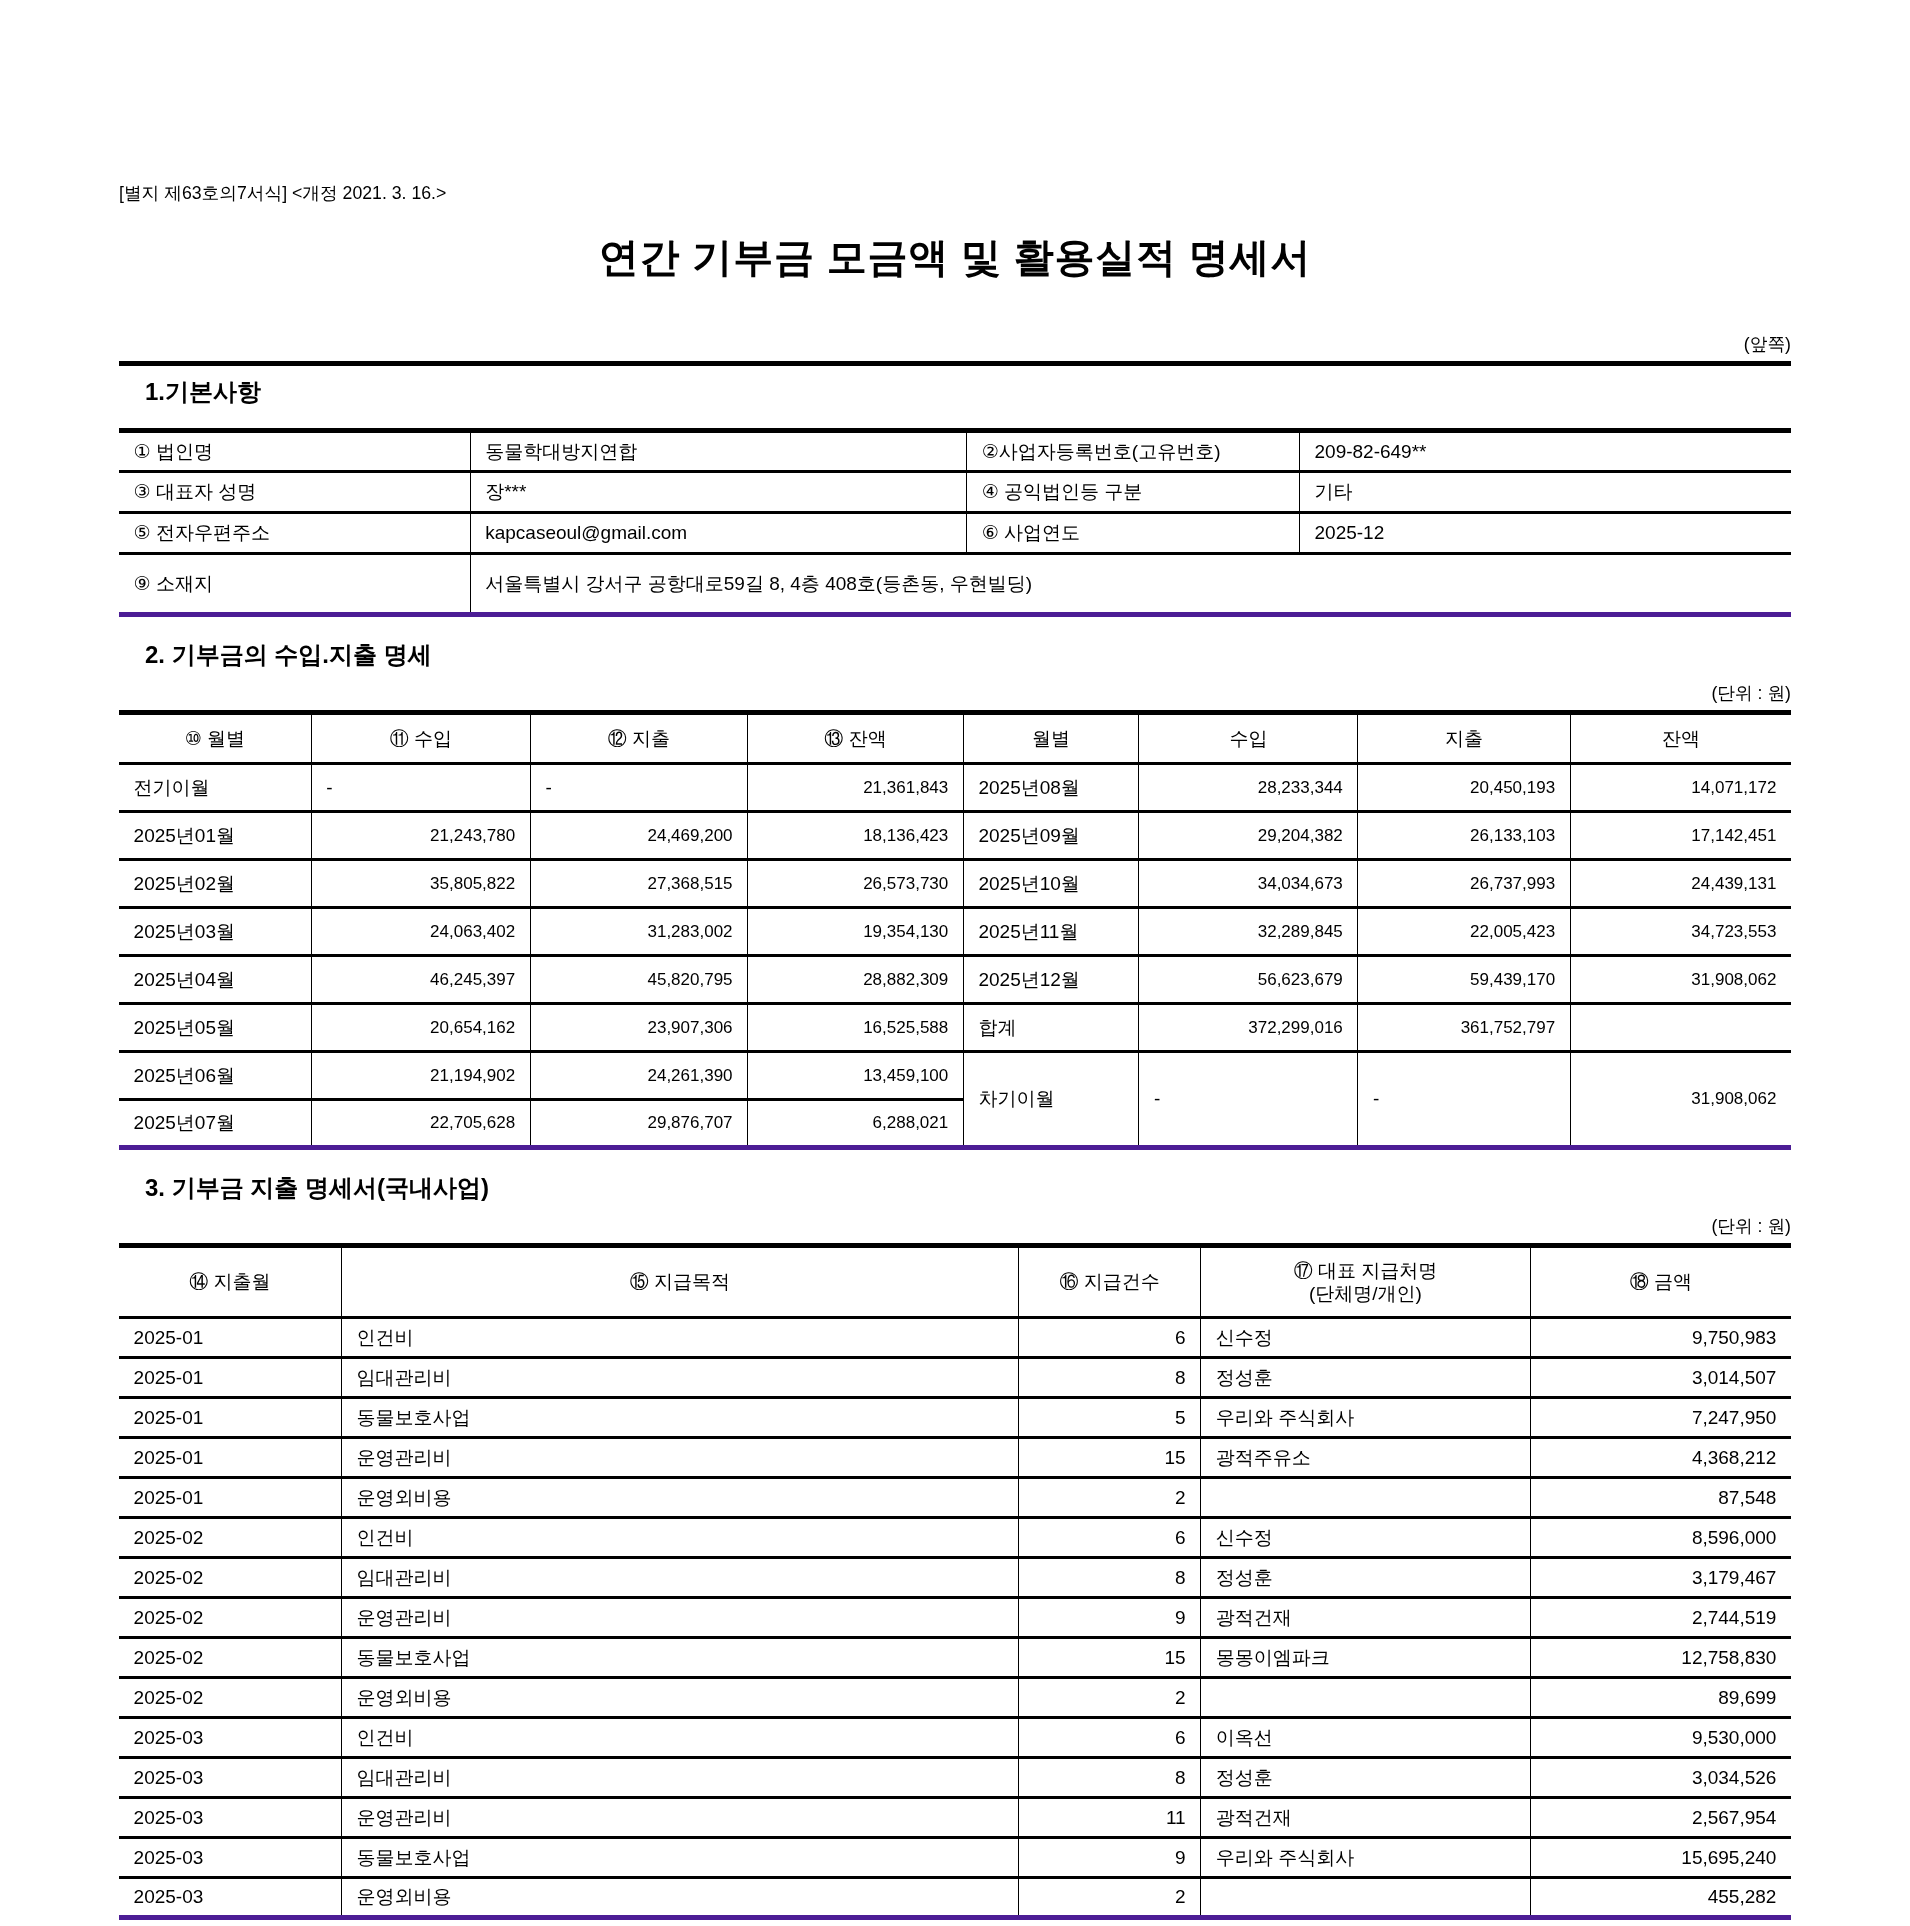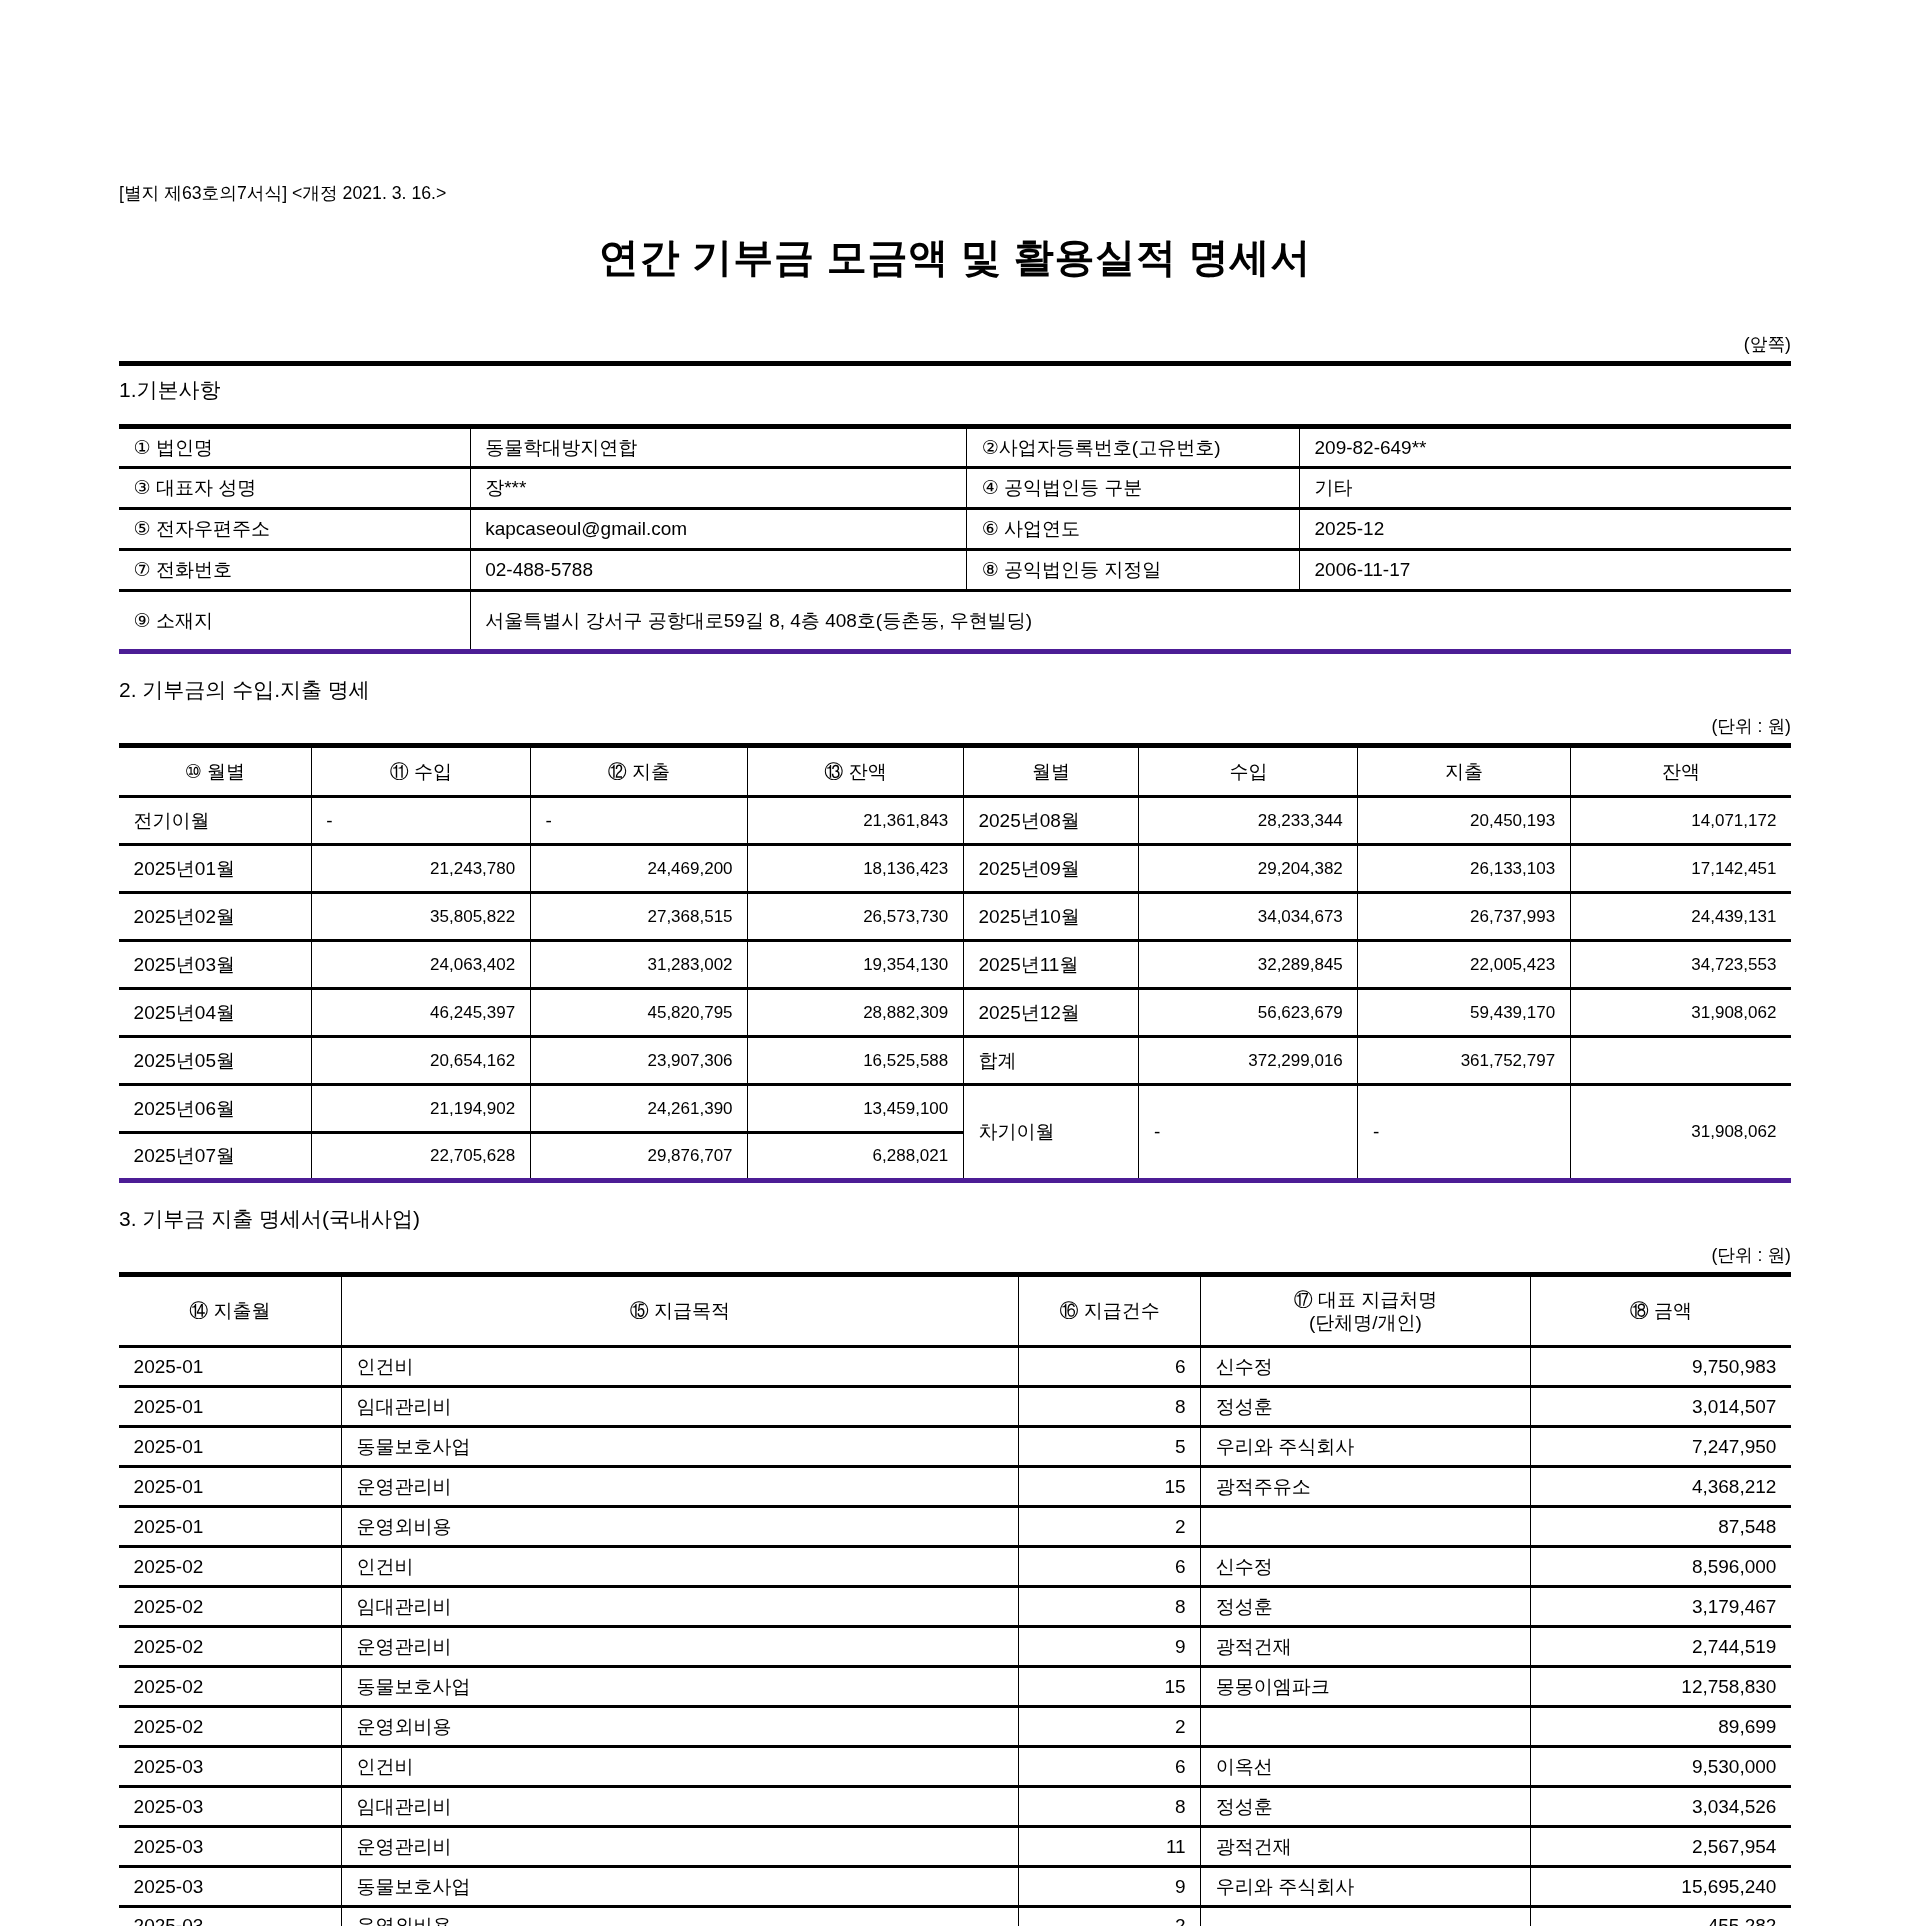--- a/index.html
+++ b/index.html
@@ -8,21 +8,21 @@
     position:relative; width:1911px; min-height:2702px; background:#fff; color:#000;
     font-family:"Liberation Sans","DejaVu Sans",sans-serif;
   }
   .content { position:absolute; left:119px; top:181px; width:1672px; }
 
   .form-note { font-size:17.7px; margin-bottom:25px; }
   .title { font-size:40px; font-weight:bold; text-align:center; letter-spacing:0.8px; margin-bottom:47px; }
   .front-label { font-size:17.7px; text-align:right; margin-bottom:5.4px; }
   .rule { border-top:5.4px solid #000; margin-bottom:10px; }
 
-  .sec-heading { font-size:21px; font-weight:normal; }
+  .sec-heading { font-size:24px; font-weight:bold;margin-left:26px; }
   #s1-heading { margin-bottom:20px; }
   #s2-heading, #s3-heading { margin-top:21.6px; }
   .unit-label { font-size:17.7px; text-align:right; margin:10px 0 5.4px 0; }
 
   table.tbl { border-collapse:collapse; width:100%; table-layout:fixed;
               border-top:5px solid #000; border-bottom:5px solid #4c1d95; }
   .tbl td, .tbl th {
     border-bottom:3.1px solid #000; border-left:1.5px solid #000; border-right:1.5px solid #000;
     font-weight:normal; font-size:19px; padding:2.3px 14.6px; vertical-align:middle;
     overflow:hidden; white-space:nowrap;
@@ -75,26 +75,20 @@
           <td class="l">③ 대표자 성명</td>
           <td class="l">장***</td>
           <td class="l">④ 공익법인등 구분</td>
           <td class="l">기타</td>
         </tr>
         <tr>
           <td class="l">⑤ 전자우편주소</td>
           <td class="l">kapcaseoul@gmail.com</td>
           <td class="l">⑥ 사업연도</td>
           <td class="l">2025-12</td>
-        </tr>
-        <tr>
-          <td class="l">⑦ 전화번호</td>
-          <td class="l">02-488-5788</td>
-          <td class="l">⑧ 공익법인등 지정일</td>
-          <td class="l">2006-11-17</td>
         </tr>
         <tr>
           <td class="l">⑨ 소재지</td>
           <td class="l" colspan="3">서울특별시 강서구 공항대로59길 8, 4층 408호(등촌동, 우현빌딩)</td>
         </tr>
       </tbody>
     </table>
 
     <div class="sec-heading" id="s2-heading">2. 기부금의 수입.지출 명세</div>
     <div class="unit-label">(단위 : 원)</div>

